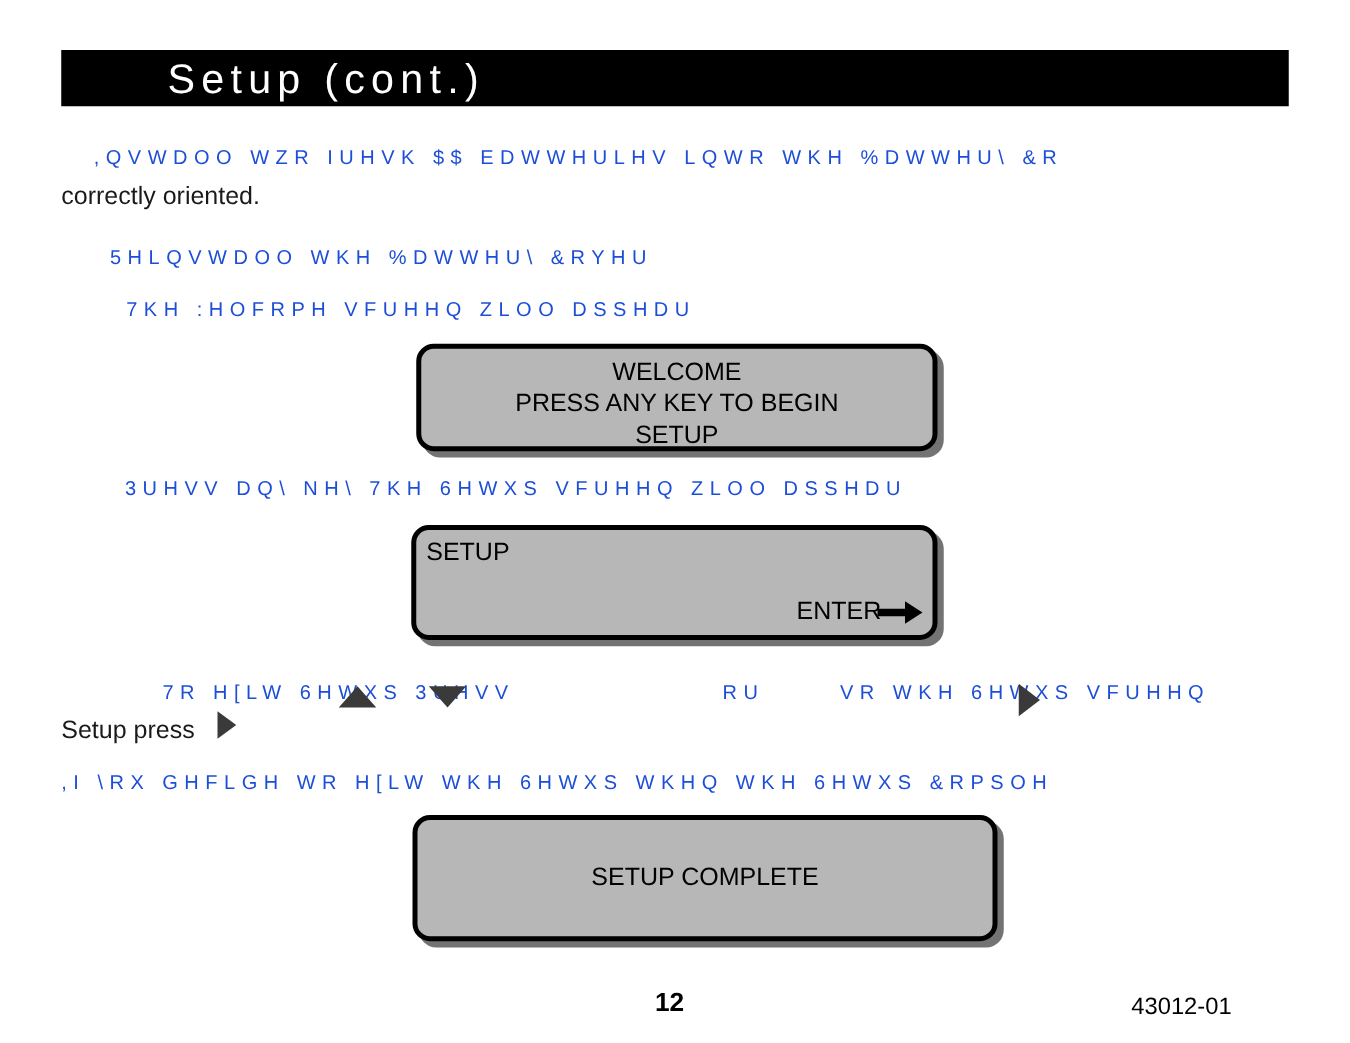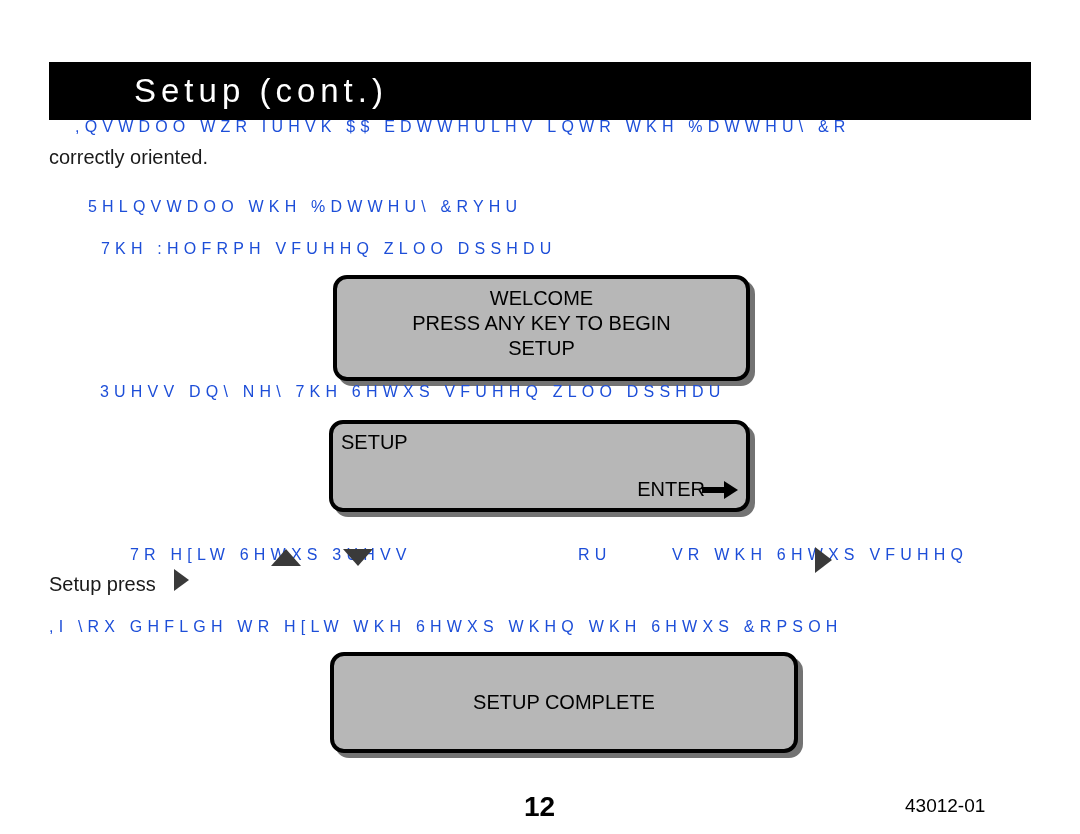--- a/index.html
+++ b/index.html
@@ -18,23 +18,23 @@
 
   .page {
     position: absolute;
     inset: 0;
   }
 
   
   .header-bar {
     position: absolute;
     left: 49px;
-    top: 62px;
+    top: 40px;
     width: 982px;
-    height: 58px;
+    height: 45px;
     background: #000000;
     display: flex;
     align-items: center;
   }
   .header-title {
     color: #ffffff;
     font-size: 33px;
     font-weight: 400;
     letter-spacing: 5px;
     padding-left: 85px;
@@ -119,21 +119,21 @@
     white-space: nowrap;
     color: #000000;
   }
   .lcd-center { text-align: center; }
   .lcd-left   { text-align: left; }
 
   #lcd-welcome {
     left: 333px;
     top: 275px;
     width: 417px;
-    height: 106px;
+    height: 86px;
     padding-top: 7px;
   }
   #lcd-setup {
     left: 329px;
     top: 420px;
     width: 421px;
     height: 92px;
     padding: 6px 0 0 8px;
   }
   #lcd-complete {
@@ -181,21 +181,21 @@
     border-top: 9px solid transparent;
     border-bottom: 9px solid transparent;
     border-left: 14px solid #000000;
   }
 
   
   .footer-page {
     position: absolute;
     left: 524px;
     top: 791px;
-    font-size: 28px;
+    font-size: 21px;
     font-weight: 700;
     color: #000000;
   }
   .footer-code {
     position: absolute;
     left: 905px;
     top: 795px;
     font-size: 19px;
     color: #000000;
   }

